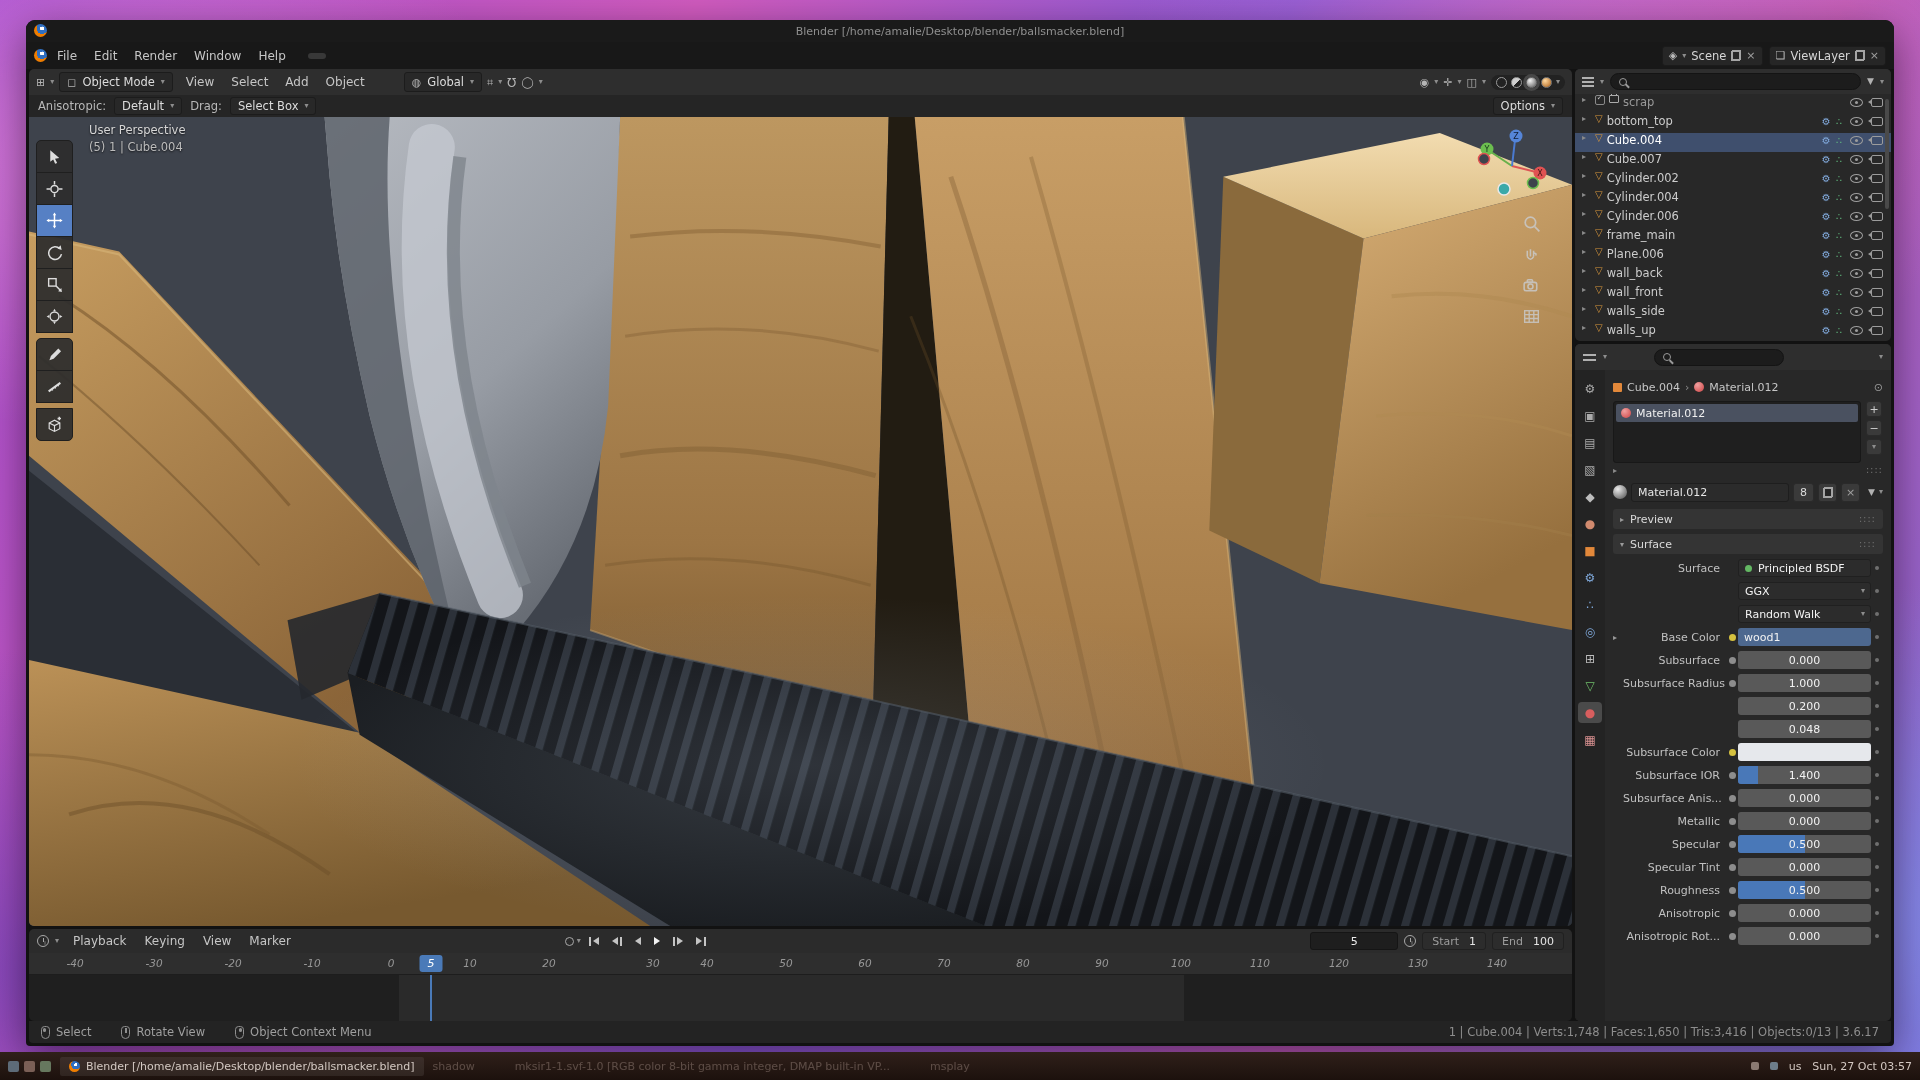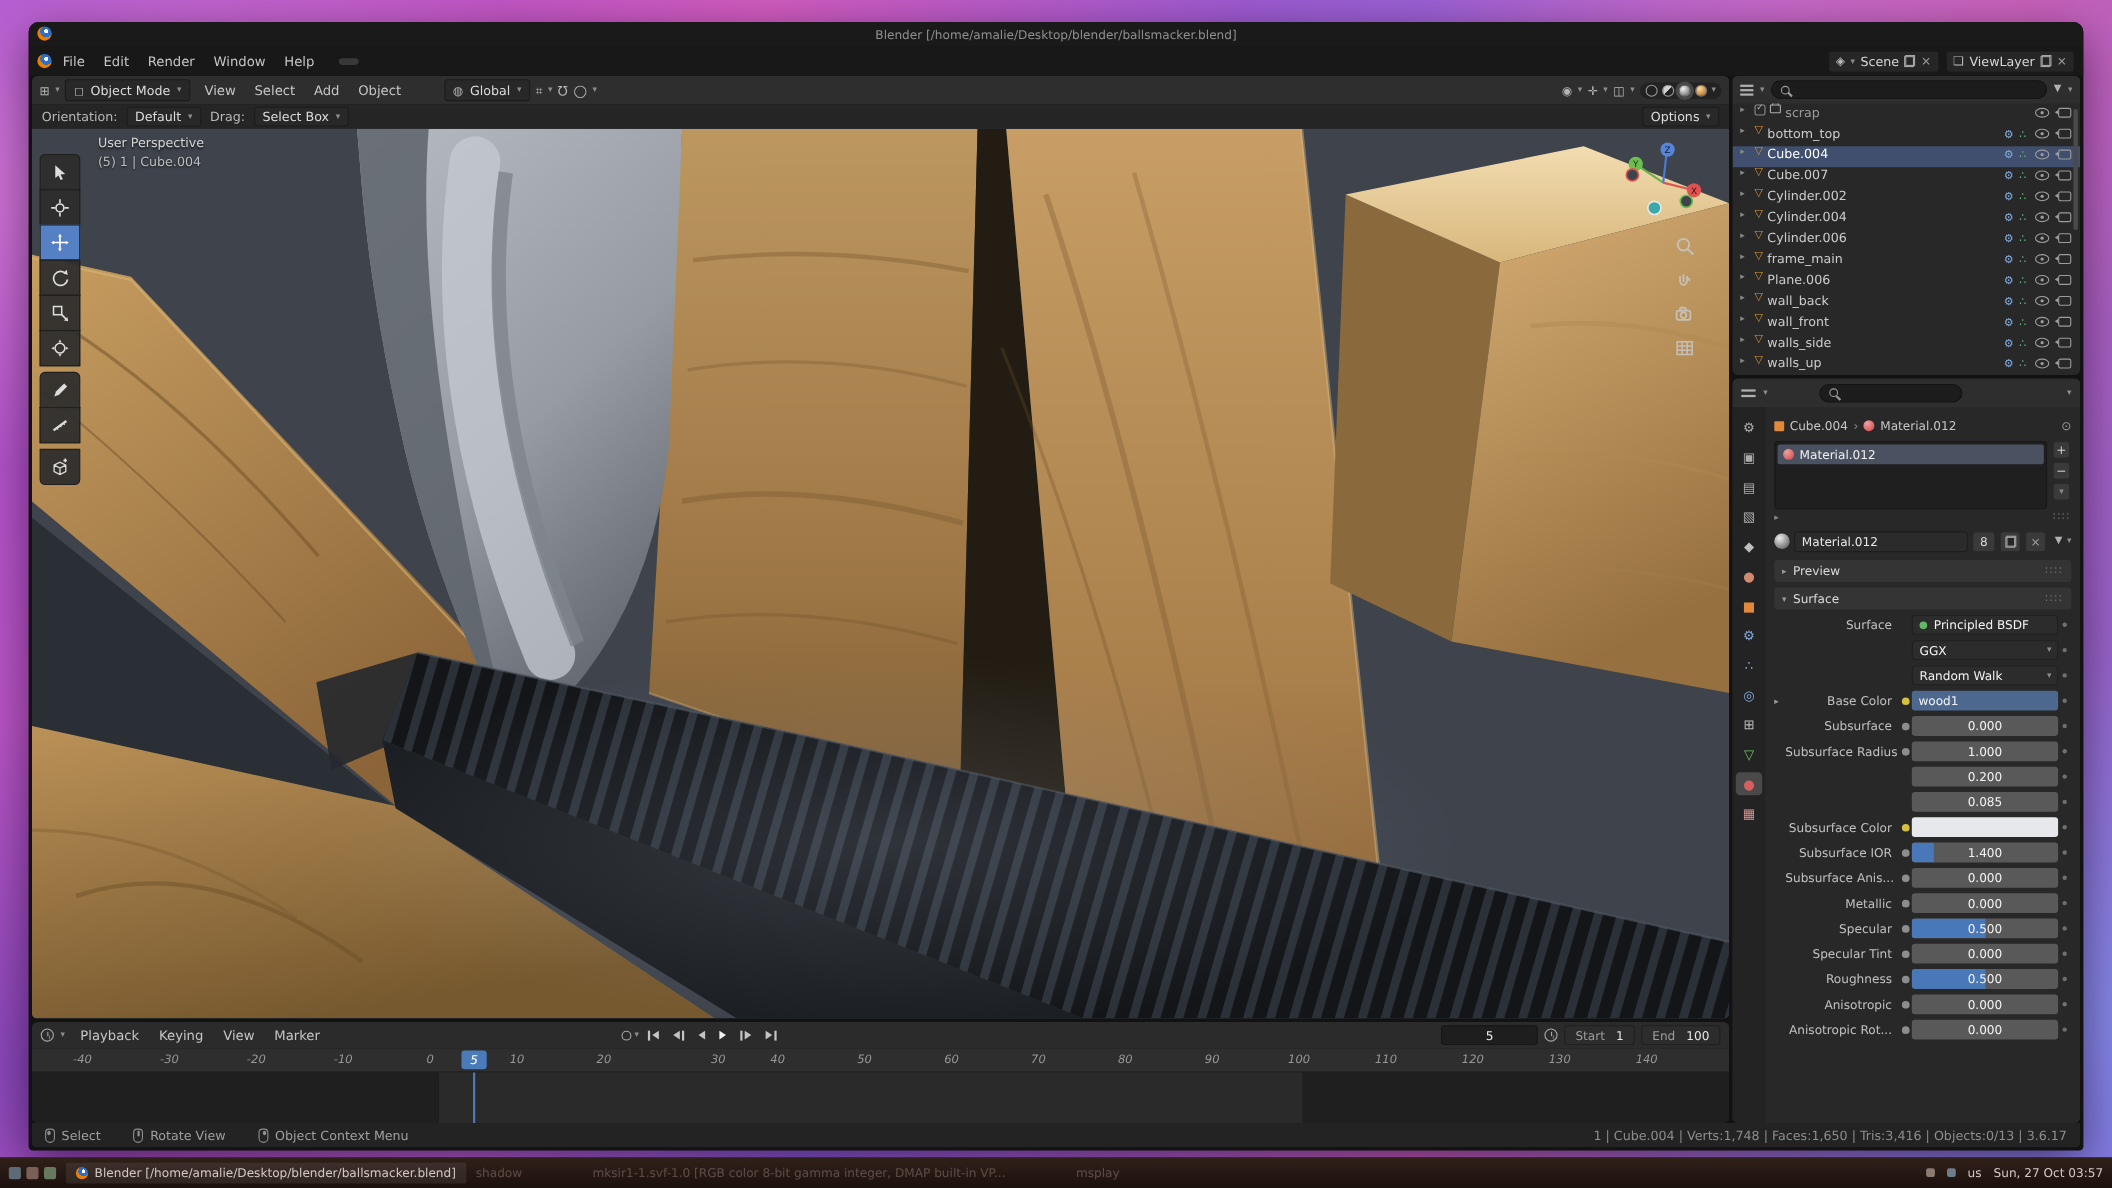--- a/index.html
+++ b/index.html
@@ -312,21 +312,21 @@
               <span class="sph"></span>
               <span class="sph half"></span>
               <span class="sph mat active"></span>
               <span class="sph rend"></span>
               <span class="crt">▾</span>
             </div>
           </div>
         </div>
 
         <div class="tool-row">
-          <span>Orientation:</span>
+          <span>Anisotropic:</span>
           <div class="dd">
             <span>Default</span>
             <span class="crt">▾</span>
           </div>
           <span>Drag:</span>
           <div class="dd">
             <span>Select Box</span>
             <span class="crt">▾</span>
           </div>
           <div class="dd options-btn">
@@ -1004,21 +1004,21 @@
                       <span class="val">0.200</span>
                     </div>
                     <span class="deco"></span>
                   </div>
                   <div class="p-row">
                     <span class="pre"></span>
                     <span class="lbl"></span>
                     <span class="sock"></span>
                     <div class="widget">
                       <span class="fill"></span>
-                      <span class="val">0.085</span>
+                      <span class="val">0.048</span>
                     </div>
                     <span class="deco"></span>
                   </div>
                   <div class="p-row kind-color sock-y">
                     <span class="pre"></span>
                     <span class="lbl">Subsurface Color</span>
                     <span class="sock"></span>
                     <div class="widget">
                       <span class="fill"></span>
                       <span class="val"></span>
@@ -1136,21 +1136,21 @@
 <div class="taskbar">
   <div class="tb-icons">
     <span class="tb-ic"></span>
     <span class="tb-ic g2"></span>
     <span class="tb-ic g3"></span>
   </div>
   <div class="tb-app">
     <span class="logo"></span>
     <span>Blender [/home/amalie/Desktop/blender/ballsmacker.blend]</span>
   </div>
-  <div style="display:flex;gap:64px;">
+  <div style="display:flex;gap:40px;">
 
   <span class="tb-dim">shadow</span>
       <span class="tb-dim">mksir1-1.svf-1.0 [RGB color 8-bit gamma integer, DMAP built-in VP...</span>
       <span class="tb-dim">msplay</span>
     </div>
   <div class="tb-right">
     <span class="tray-dot"></span>
     <span class="tray-dot" style="background:#6d7d8a;"></span>
     <span>us</span>
     <span>Sun, 27 Oct 03:57</span>

